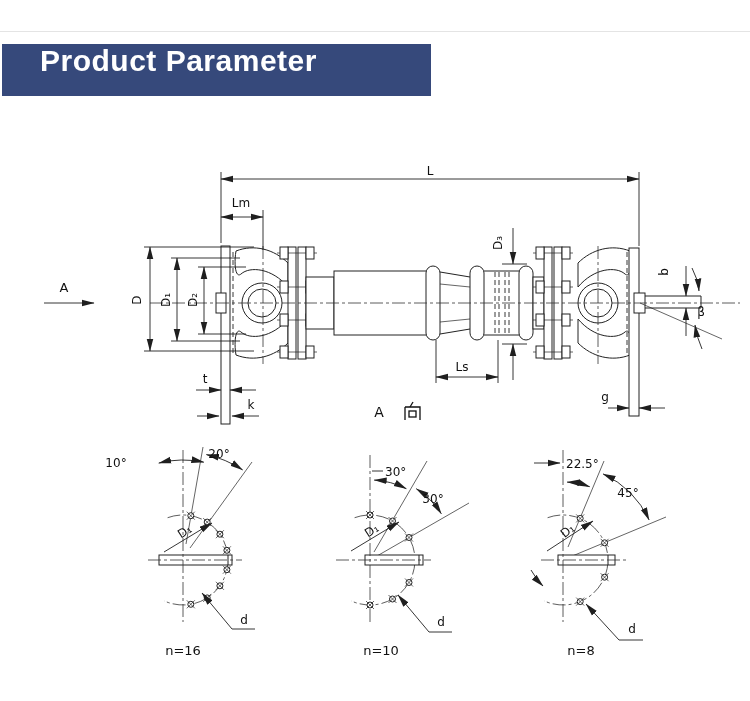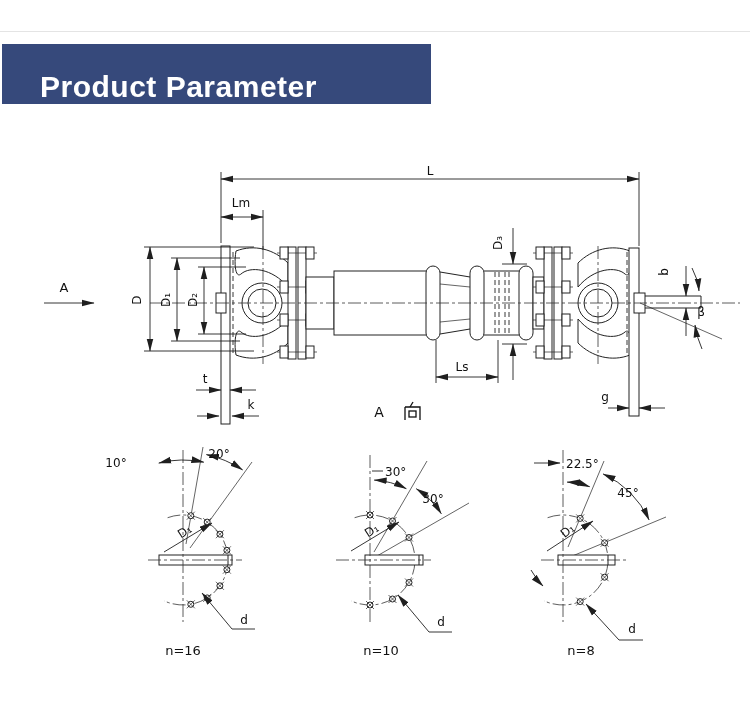--- a/index.html
+++ b/index.html
@@ -1,20 +1,20 @@
 <!DOCTYPE html>
 <html><head>
 <meta charset="utf-8">
 <style>
   html,body{margin:0;padding:0;background:#fff;}
   .page{position:relative;width:750px;height:701px;background:#ffffff;overflow:hidden;
         font-family:"Liberation Sans",sans-serif;}
   .top-rule{position:absolute;left:0;top:31px;width:750px;height:1px;background:#e4e4e4;}
-  .banner{position:absolute;left:2px;top:44px;width:429px;height:60px;background:#36497B;
-          display:flex;align-items:flex-end;}
+  .banner{position:absolute;left:2px;top:44px;width:429px;height:52px;background:#36497B;
+          display:flex;align-items:flex-start;}
   .banner-title{color:#ffffff;font-weight:bold;font-size:30px;padding-left:38px;letter-spacing:.5px;
                 font-family:"Liberation Sans",sans-serif;}
   svg.draw{position:absolute;left:0;top:0;}
   
   .ln{stroke:#222;stroke-width:1;fill:none}
   .fw{fill:#fff;stroke:#222;stroke-width:1}
   .thin{stroke-width:.7}
   .cl{stroke:#333;stroke-width:.8;fill:none;stroke-dasharray:13 3 3 3}
   .dsh{stroke:#222;stroke-width:.9;fill:none;stroke-dasharray:5 3}
   .dim{stroke:#1f1f1f;stroke-width:.9;fill:none}

